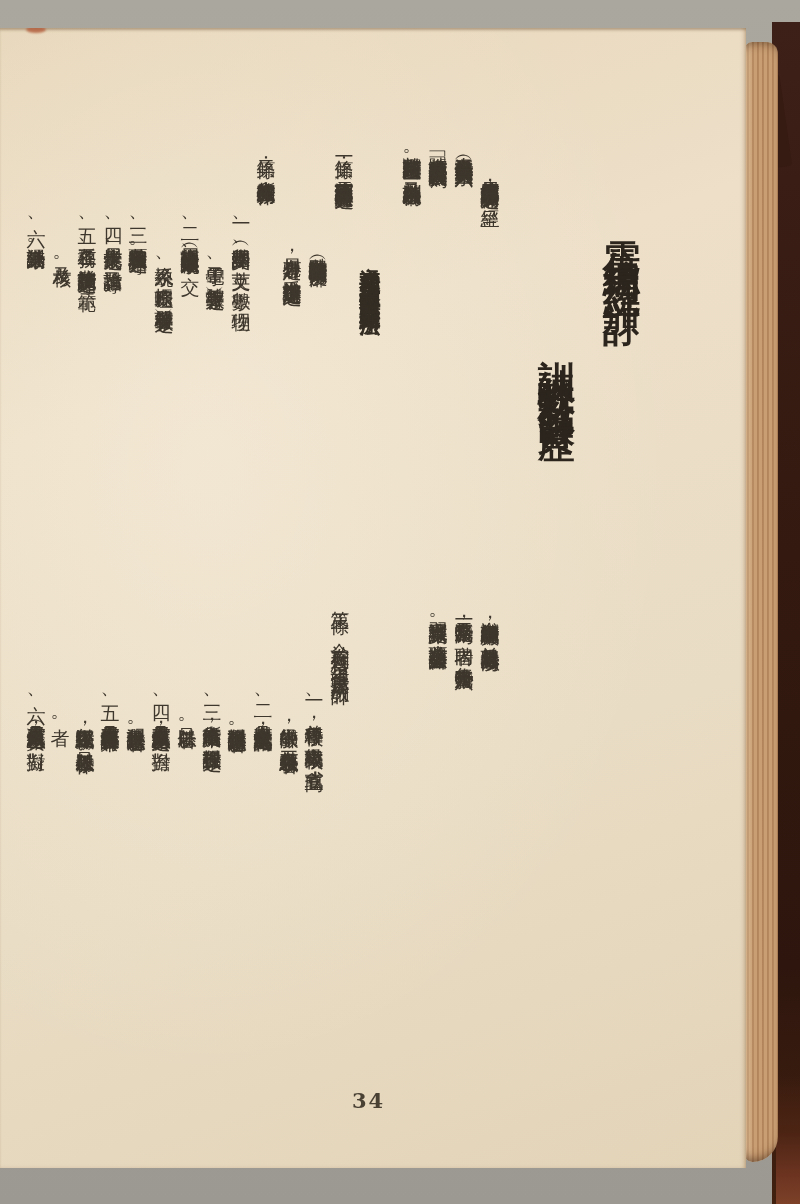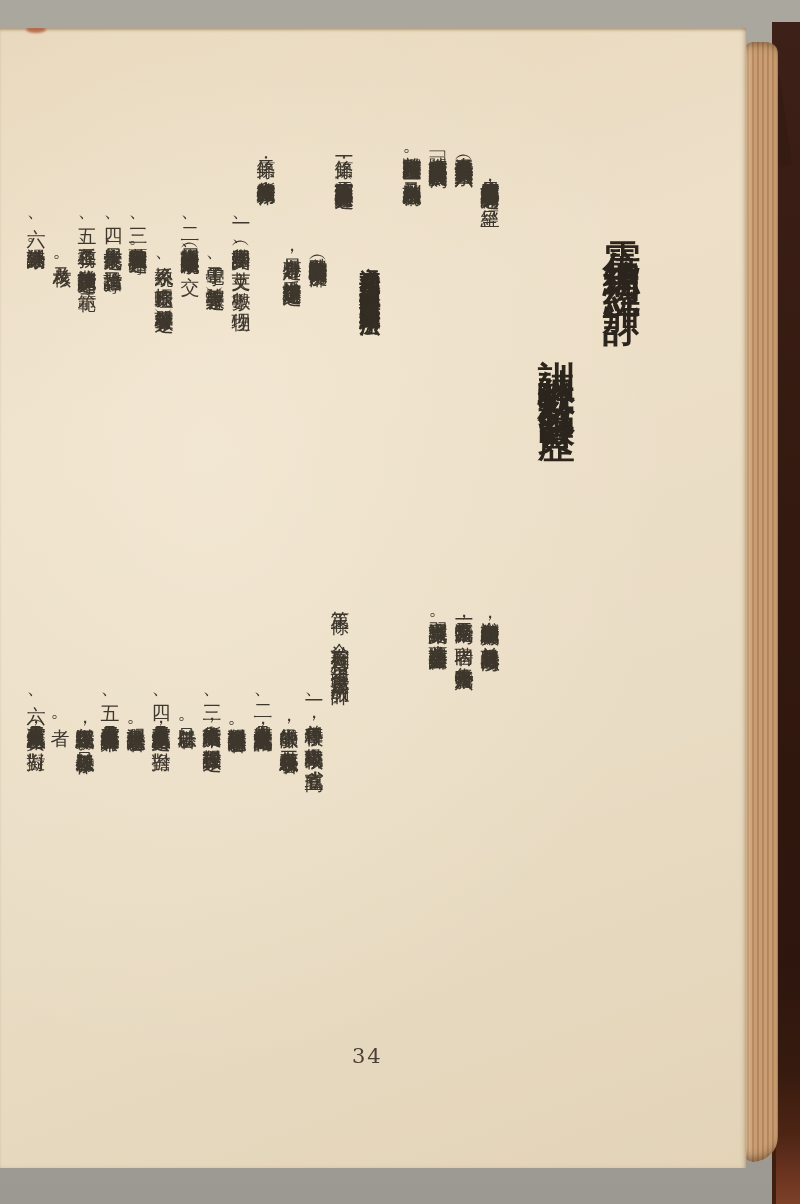--- a/index.html
+++ b/index.html
@@ -63,22 +63,22 @@
   }
   .title-col{
     font-size:37px;letter-spacing:9.5px;font-weight:bold;color:#2b251e;
   }
   .heading-col{
     font-size:21px;letter-spacing:2.5px;font-weight:bold;color:#332d24;
   }
   .loose{letter-spacing:3px;}
 
   .page-num{
-    position:absolute;left:352px;top:1016px;
-    font-size:21px;letter-spacing:2px;color:#4a4135;
+    position:absolute;left:352px;top:1060px;
+    font-size:21px;letter-spacing:2px;color:#4a4135;font-weight:bold;
   }
 </style>
 </head>
 <body>
 
 <div class="scan">
 
   <div class="cover-strip"></div>
   <div class="cover-corner"></div>
   <div class="cover-bottom"></div>

